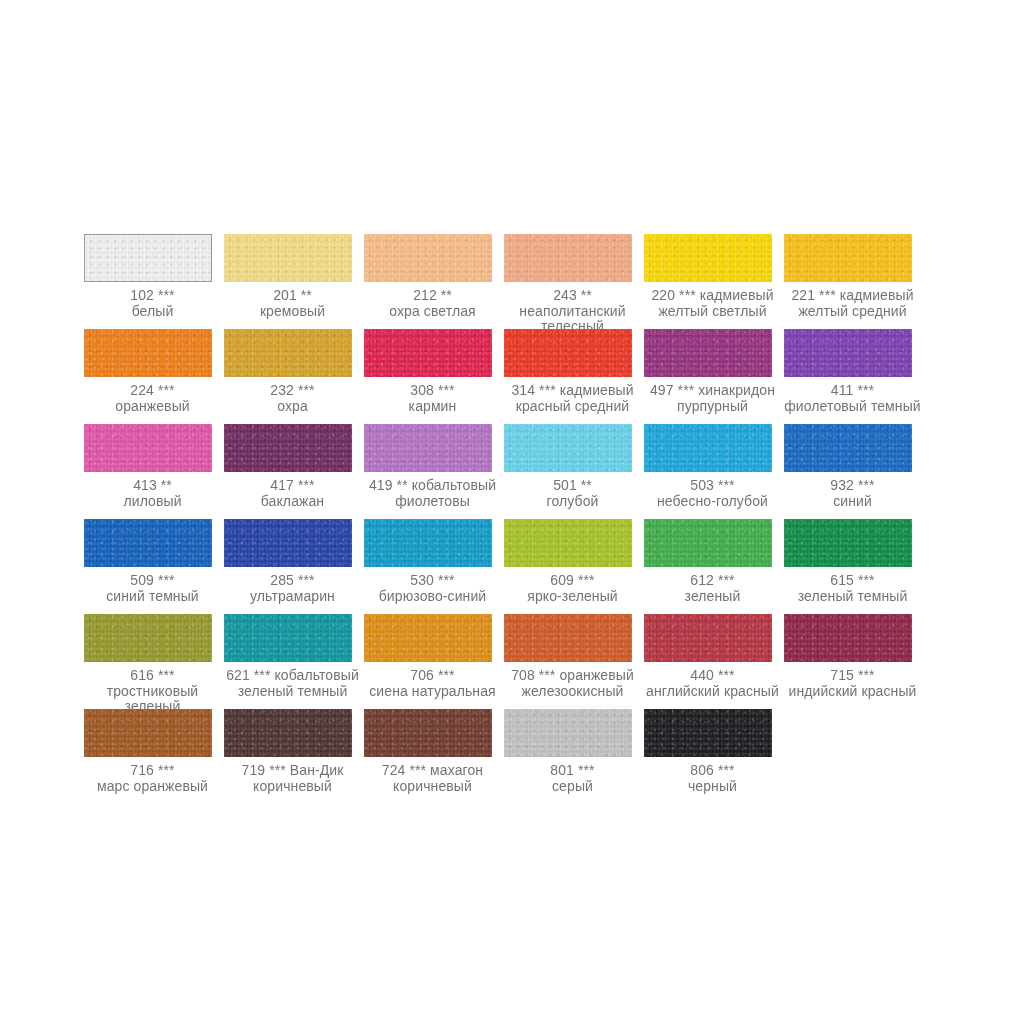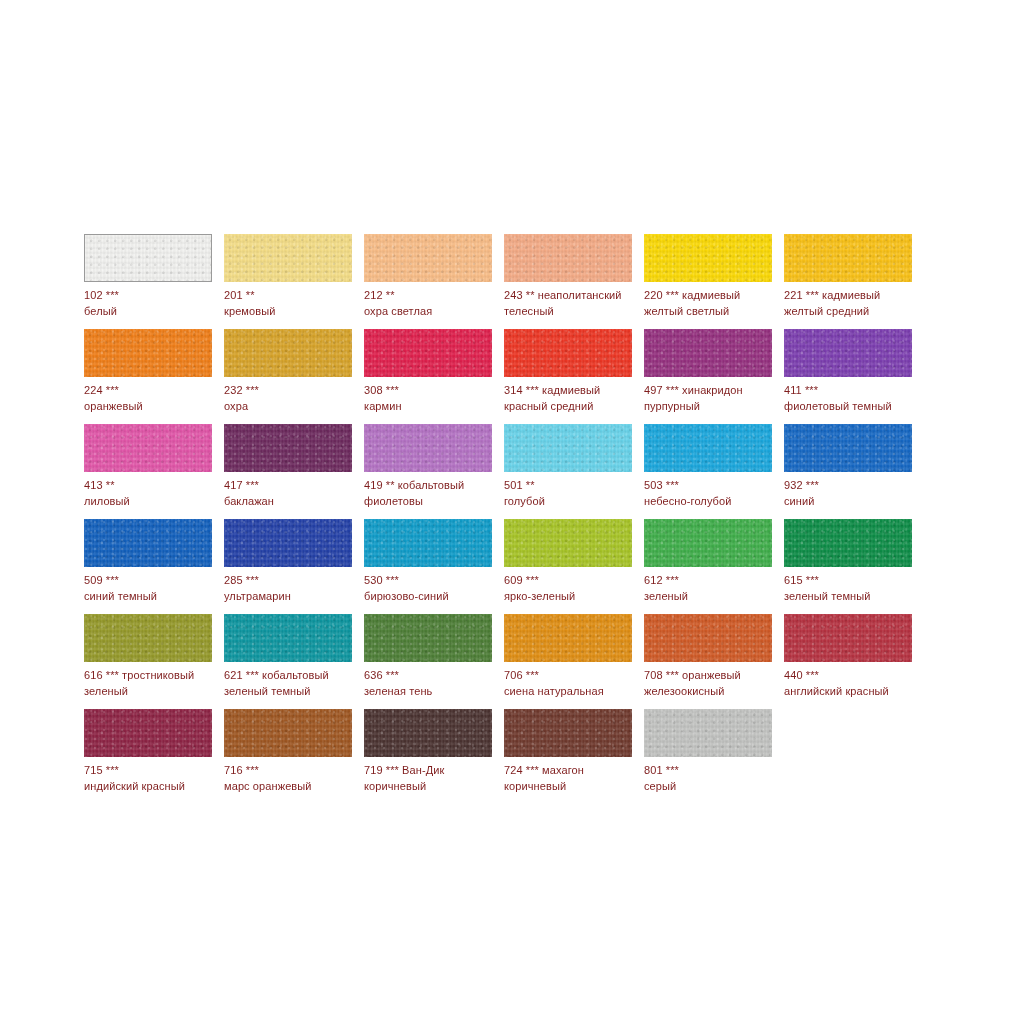--- a/index.html
+++ b/index.html
@@ -83,25 +83,26 @@
   .swatch-chip.outlined {
     box-sizing: border-box;
     border: 1px solid #9a9a9a;
   }
 
   .swatch-label {
     position: absolute;
     left: 0;
     top: 54px;
     width: 137px;
-    font-size: 11px;
+    font-size: 14px;
     line-height: 15.5px;
-    color: #7f1d1d;
+    color: #737373;
     letter-spacing: 0.1px;
     white-space: pre-line;
+    text-align: center;
   }
 </style>
 </head>
 <body>
 
 <div id="chart-root">
   <div class="swatch-grid">
       <div class="swatch-cell">
         <div class="swatch-chip outlined" style="background-color: rgb(241, 241, 239);"></div>
         <div class="swatch-label">102 ***
@@ -226,25 +227,20 @@
         <div class="swatch-chip" style="background-color: rgb(149, 153, 42);"></div>
         <div class="swatch-label">616 *** тростниковый
 зеленый</div>
       </div>
       <div class="swatch-cell">
         <div class="swatch-chip" style="background-color: rgb(13, 150, 160);"></div>
         <div class="swatch-label">621 *** кобальтовый
 зеленый темный</div>
       </div>
       <div class="swatch-cell">
-        <div class="swatch-chip" style="background-color: rgb(77, 126, 54);"></div>
-        <div class="swatch-label">636 ***
-зеленая тень</div>
-      </div>
-      <div class="swatch-cell">
         <div class="swatch-chip" style="background-color: rgb(224, 142, 19);"></div>
         <div class="swatch-label">706 ***
 сиена натуральная</div>
       </div>
       <div class="swatch-cell">
         <div class="swatch-chip" style="background-color: rgb(208, 90, 38);"></div>
         <div class="swatch-label">708 *** оранжевый
 железоокисный</div>
       </div>
       <div class="swatch-cell">
@@ -270,14 +266,19 @@
       <div class="swatch-cell">
         <div class="swatch-chip" style="background-color: rgb(112, 58, 46);"></div>
         <div class="swatch-label">724 *** махагон
 коричневый</div>
       </div>
       <div class="swatch-cell">
         <div class="swatch-chip" style="background-color: rgb(194, 195, 193);"></div>
         <div class="swatch-label">801 ***
 серый</div>
       </div>
+      <div class="swatch-cell">
+        <div class="swatch-chip" style="background-color: rgb(27, 26, 30);"></div>
+        <div class="swatch-label">806 ***
+черный</div>
+      </div>
     </div>
 </div>
 
 </body></html>

